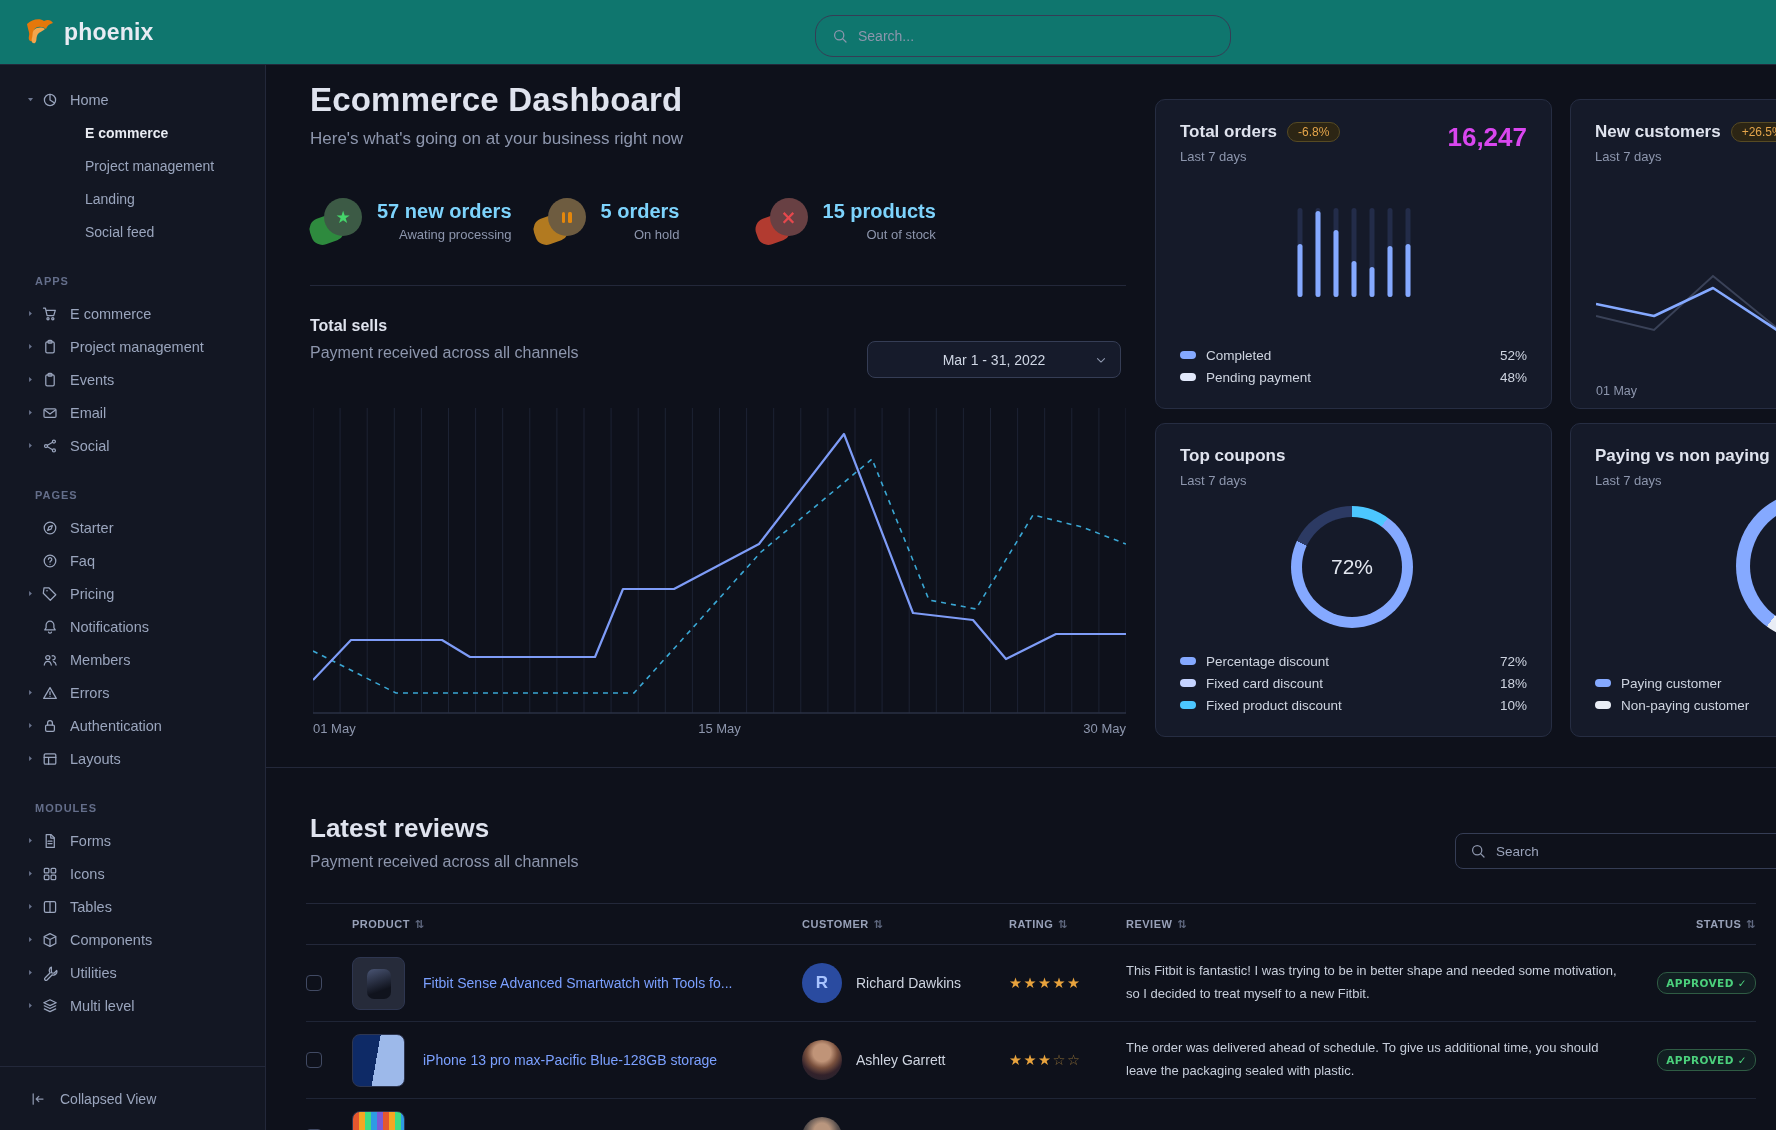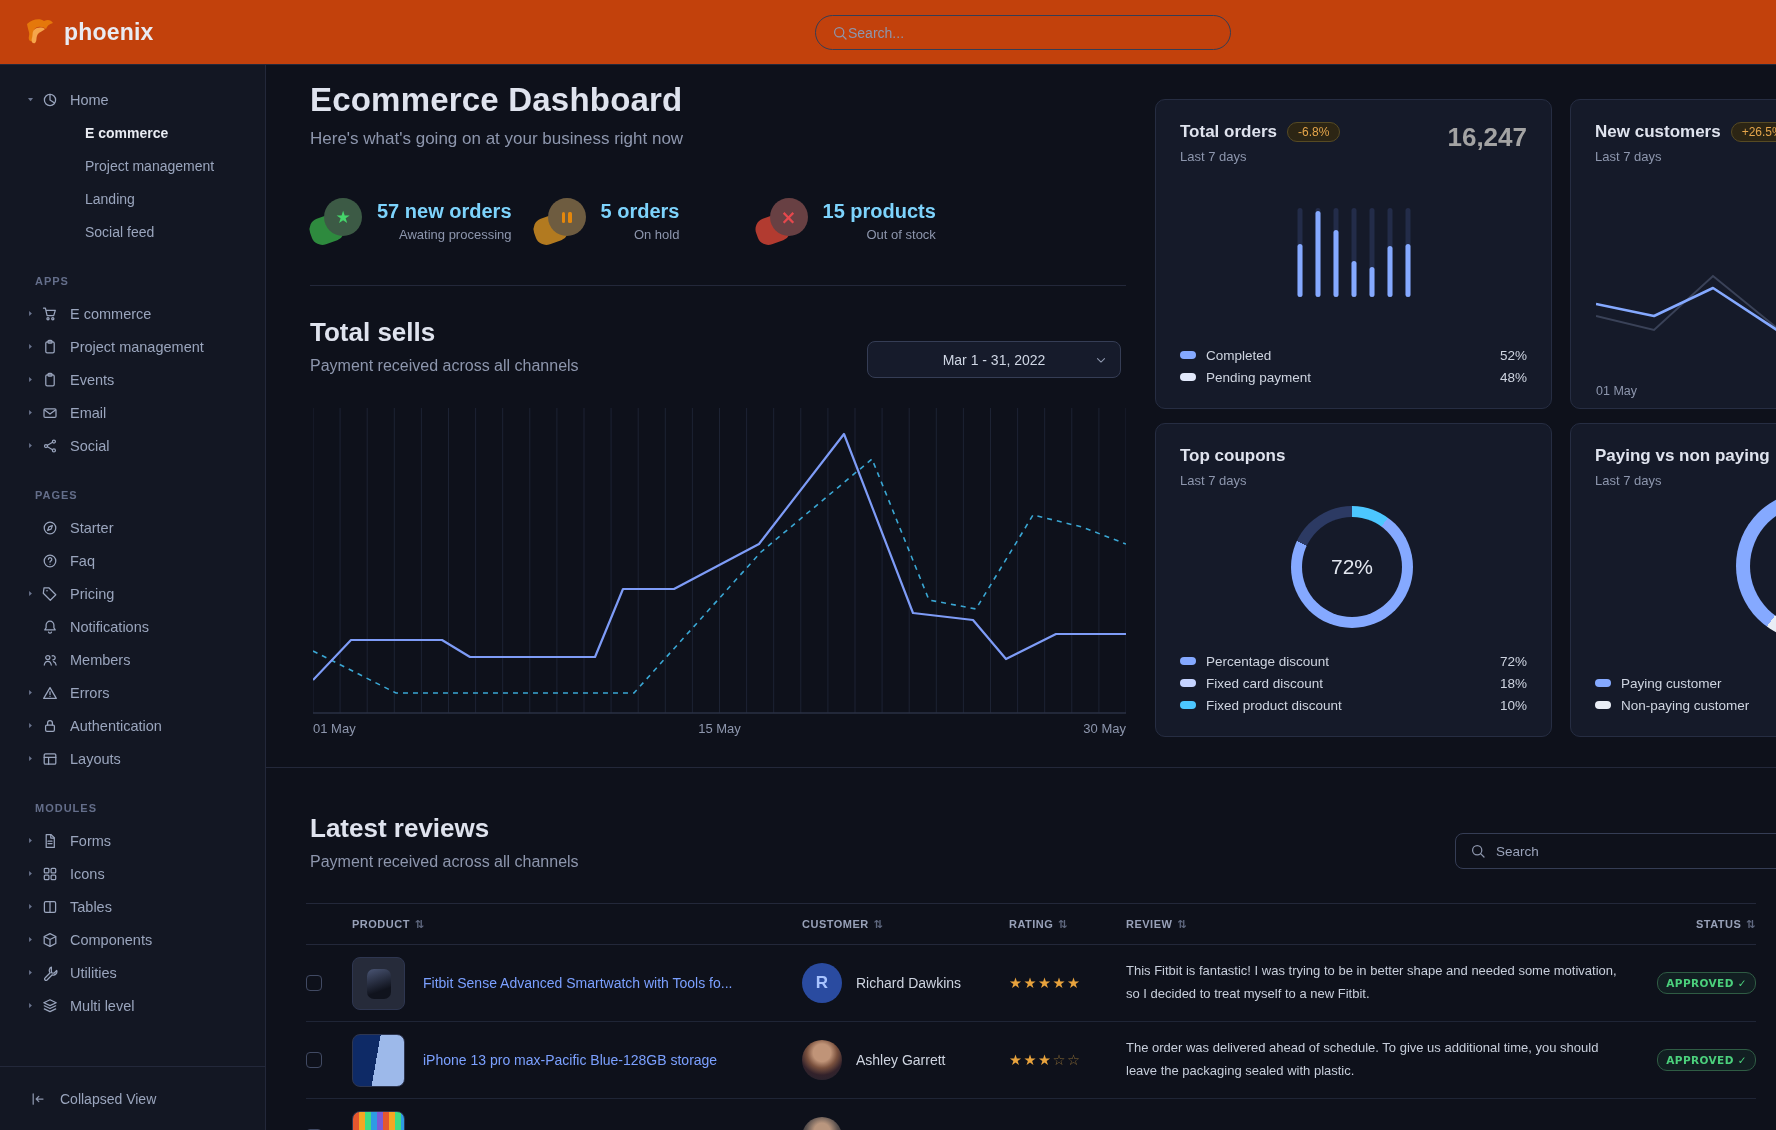--- a/index.html
+++ b/index.html
@@ -2,27 +2,27 @@
 <html><head>
 <meta charset="utf-8">
 <style>
   * { margin:0; padding:0; box-sizing:border-box; }
   html,body { background:#0a0c12; }
   .app { position:relative; width:1776px; height:1130px; overflow:hidden;
          background:#0e111b; font-family:"Liberation Sans",sans-serif; color:#cfd6e4; }
   .glyph { font-family:"DejaVu Sans",sans-serif; }
 
   
-  .navbar { position:absolute; left:0; top:0; right:0; height:65px; background:#c2410c;
+  .navbar { position:absolute; left:0; top:0; right:0; height:65px; background:#0f766e;
             border-bottom:1px solid #23283a; display:flex; align-items:center; padding:0 24px; z-index:5; }
   .brand { display:flex; align-items:center; gap:10px; cursor:pointer; }
   .brand-name { font-size:23px; font-weight:600; color:#e8ebf3; letter-spacing:.2px; }
-  .nav-search { position:absolute; left:815px; top:15px; width:416px; height:35px;
+  .nav-search { position:absolute; left:815px; top:15px; width:416px; height:42px;
                 border:1px solid #353d55; border-radius:18px; display:flex; align-items:center;
-                padding:0 16px; }
+                gap:10px; padding:0 16px; }
   .nav-search input { flex:1; background:transparent; border:none; outline:none;
                       color:#cfd6e4; font-size:14px; font-family:inherit; }
   .nav-search input::placeholder { color:#8d96ad; }
   .icn { color:#8d96ad; display:inline-flex; }
 
   
   .sidebar { position:absolute; left:0; top:65px; bottom:0; width:266px; background:#131723;
              border-right:1px solid #23283a; padding-top:18px; z-index:4; }
   .sb-item { height:33px; display:flex; align-items:center; padding-left:24px; cursor:pointer;
              color:#9aa5bd; font-size:14.5px; }
@@ -56,21 +56,21 @@
   .o .stat-blob { background:#b27a20; } .o .stat-circ { background:#6e5c40; }
   .r .stat-blob { background:#b23b30; } .r .stat-circ { background:#684043; }
   .r .stat-glyph { color:#e5484d; font-size:19px; font-weight:700; line-height:1; }
   .pause-bars { display:flex; gap:3px; }
   .pause-bars span { width:3.5px; height:11px; background:#e5870b; border-radius:1.5px; }
   .stat-label { font-size:20px; font-weight:700; color:#7dd3fc; white-space:nowrap; }
   .stat-sub { margin-top:4px; font-size:13px; color:#8d96ad; white-space:nowrap;text-align:right; }
 
   .divider1 { position:absolute; left:44px; top:220px; width:816px; border-top:1px solid #23283a; }
   .ts-head { position:absolute; left:44px; top:252px; }
-  .ts-head h2 { font-size:26px; font-weight:700; color:#dfe3ee; }
+  .ts-head h2 { font-size:16px; font-weight:700; color:#dfe3ee; }
   .ts-sub { margin-top:9px; font-size:16px; color:#8d96ad; }
   .date-select { position:absolute; left:601px; top:276px; width:254px; height:37px;
                  border:1px solid #353d55; border-radius:8px; background:#161b2b; display:flex;
                  align-items:center; justify-content:center; font-size:14px; color:#cfd6e4; cursor:pointer; }
   .date-select .icn { position:absolute; right:12px; }
 
   .main-chart { position:absolute; left:47px; top:343px; width:813px; height:306px; }
   .x-labels { position:absolute; left:47px; top:656px; width:813px; font-size:13px; color:#8d96ad; }
   .x-labels .t0 { position:absolute; left:0; } .x-labels .t1 { position:absolute; left:50%; transform:translateX(-50%); }
   .x-labels .t2 { position:absolute; right:0;text-align:center; }
@@ -81,21 +81,21 @@
   #card-orders   { left:889px;  top:34px;  width:397px; height:310px; }
   #card-customers{ left:1304px; top:34px;  width:397px; height:310px; }
   #card-coupons  { left:889px;  top:358px; width:397px; height:314px; }
   #card-paying   { left:1304px; top:358px; width:397px; height:314px; }
   .card-head { display:flex; justify-content:space-between; align-items:flex-start; }
   .card-title-row { display:flex; align-items:center; }
   .card-title { font-size:17px; font-weight:700; color:#dfe3ee; }
   .warn-badge { margin-left:10px; font-size:12px; color:#e5a54b; background:#2c2514;
                 border:1px solid #564a23; border-radius:11px; padding:2px 10px; white-space:nowrap; }
   .card-period { margin-top:7px; font-size:13px; color:#8d96ad; }
-  .card-value { font-size:26px; font-weight:700; color:#a3a3a3; }
+  .card-value { font-size:26px; font-weight:700; color:#d946ef; }
   .legend { position:absolute; left:24px; right:24px; bottom:20px; }
   .legend-row { display:flex; align-items:center; height:22px; font-size:13.5px; color:#ced4e0; }
   .swatch { width:16px; height:8px; border-radius:4px; flex:0 0 auto; }
   .legend-label { margin-left:10px; }
   .legend-val { margin-left:auto; }
 
   .bars { position:absolute; left:50%; transform:translateX(-50%); top:108px; display:flex; gap:13px; }
   .bar-track { position:relative; width:5px; height:89px; background:#232c49; border-radius:3px; }
   .bar-fill { position:absolute; left:0; right:0; bottom:0; background:#85a9ff; border-radius:3px; }
 

